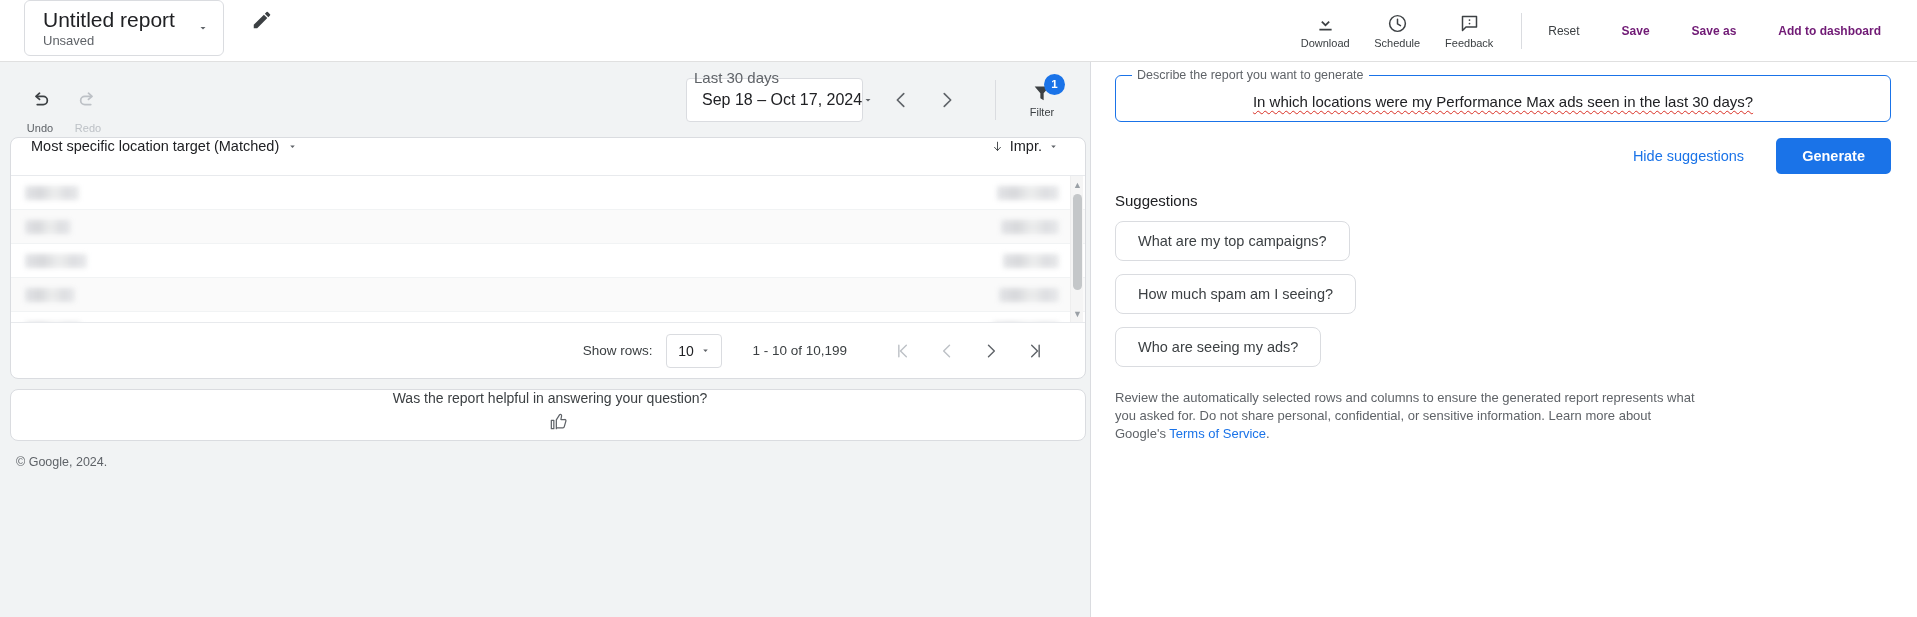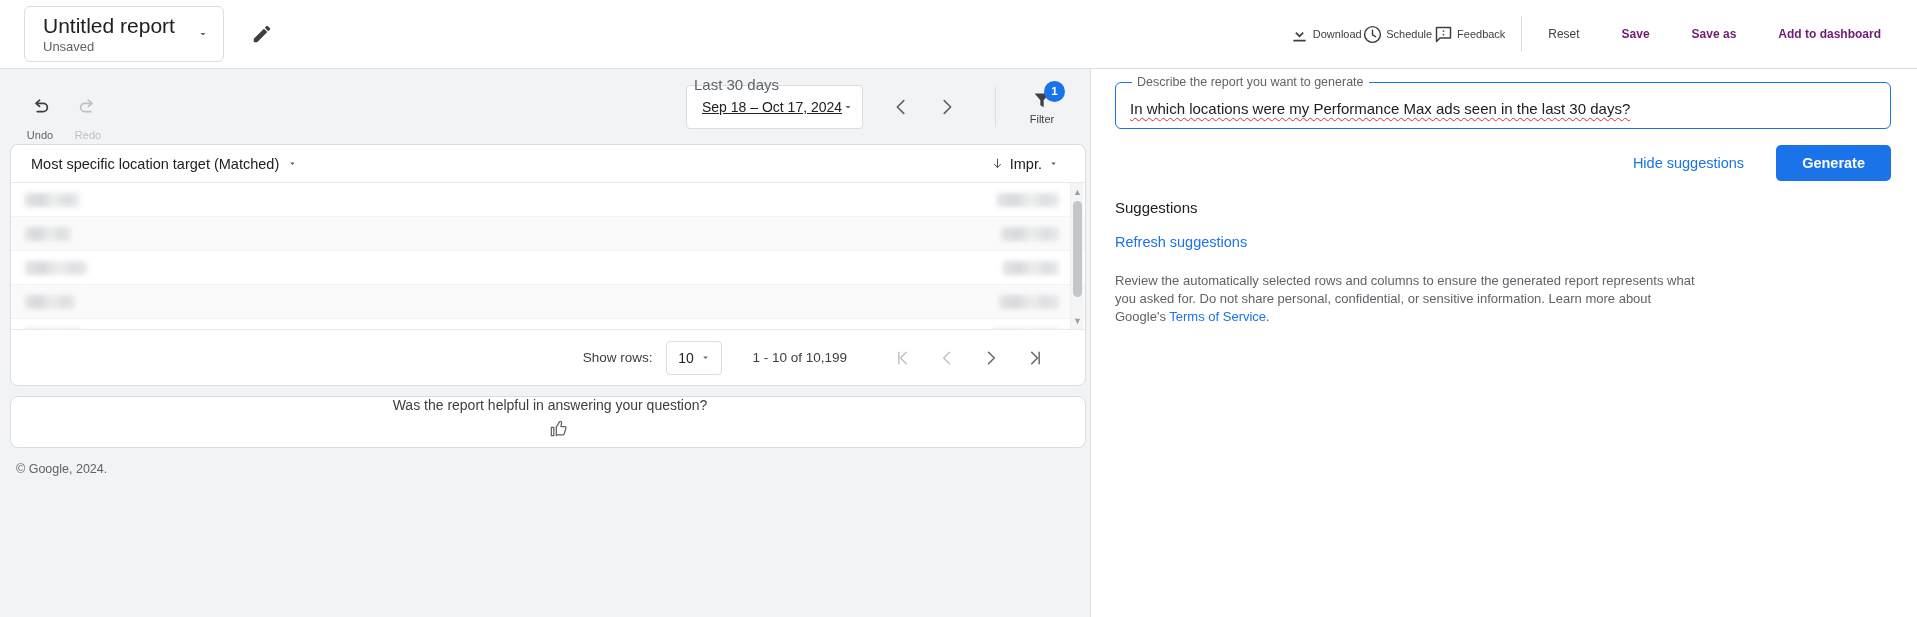--- a/index.html
+++ b/index.html
@@ -15,24 +15,23 @@
   .app {
     position: relative;
     width: 1917px; height: 617px;
     display: flex;
     flex-direction: column;
     background: #f1f3f4;
   }
 
   
   .topbar {
-    height: 69px;
+    height: 62px;
     background: #ffffff;
     display: flex;
-    align-items: center;
     flex: none;
     border-bottom: 1px solid #e0e0e0;
     position: relative;
   }
   .title-box {
     margin-left: 24px;
     height: 56px;
     min-width: 200px;
     border: 1px solid #dadce0;
     border-radius: 6px;
@@ -65,21 +64,21 @@
     display: flex; align-items: center; justify-content: center;
     border-radius: 50%;
     cursor: pointer;
     color: #3c4043;
   }
   .topbar-spacer { flex: 1 1 auto; }
 
   .icon-action {
     width: 72px;
     display: flex;
-    flex-direction: row;
+    flex-direction: column;
     align-items: center;
     justify-content: center;
     gap: 3px;
     cursor: pointer;
     color: #3c4043;
   }
   .icon-action .lbl {
     font-size: 11px;
     color: #3c4043;
     line-height: 12px;
@@ -151,21 +150,21 @@
     height: 44px;
     border: 1px solid #dadce0;
     border-radius: 4px;
     background: #fff;
     display: flex;
     align-items: center;
     justify-content: space-between;
     padding: 0 12px 0 15px;
     cursor: pointer;
   }
-  .daterange-text { font-size: 14px; color: #202124; white-space: nowrap; text-decoration: underline; }
+  .daterange-text { font-size: 16px; color: #202124; white-space: nowrap; }
   .nav-arrow {
     width: 44px; height: 44px;
     display: flex; align-items: center; justify-content: center;
     cursor: pointer;
     color: #5f6368;
     border-radius: 50%;
   }
   .navwrap { display: flex; align-items: center; margin-left: 16px; gap: 2px; }
   .subbar-div {
     width: 1px; height: 40px; background: #dadce0;
@@ -228,21 +227,21 @@
     width: 1076px;
     display: flex;
     flex-direction: column;
     overflow: hidden;
   }
   .table-card { height: 242px; }
 
   .table-head {
     height: 38px;
     display: flex;
-    align-items: center;
+    align-items: flex-start;
     justify-content: space-between;
     padding: 0 10px 0 20px;
     border-bottom: 1px solid #e8eaed;
     flex: none;
   }
   .col-chip {
     display: flex; align-items: center; gap: 8px;
     font-size: 14.5px;
     color: #202124;
     cursor: pointer;
@@ -397,20 +396,21 @@
     position: relative;
   }
   .prompt-fieldset {
     border: 1.5px solid #1a73e8;
     border-radius: 6px;
     padding: 10px 14px 2px 14px;
     margin: 0;
     min-height: 54px;
     display: flex;
     align-items: center;
+    flex-direction: column;
   }
   .prompt-legend {
     font-size: 12.5px;
     color: #5f6368;
     padding: 0 5px;
     margin-left: 2px;
   }
   .prompt-value {
     font-size: 15px;
     color: #202124;
@@ -754,21 +754,25 @@
         </fieldset>
       </div>
 
       <div class="rp-actions">
         <div class="link-btn">Hide suggestions</div>
         <div class="generate-btn">Generate</div>
       </div>
 
       <div class="suggest-head">Suggestions</div>
 
-
-      <div class="refresh-link">Refresh suggestions</div>
+      <div class="chips">
+        <div class="chip">What are my top campaigns?</div>
+        <div class="chip">How much spam am I seeing?</div>
+        <div class="chip">Who are seeing my ads?</div>
+      </div>
+
 
       <div class="rp-footer">
         <span>Review the automatically selected rows and columns to ensure the generated report represents what you asked for. Do not share personal, confidential, or sensitive information. Learn more about Google's </span><a>Terms of Service</a><span>.</span>
       </div>
     </div>
   </div>
 </div>
 
 </body></html>

